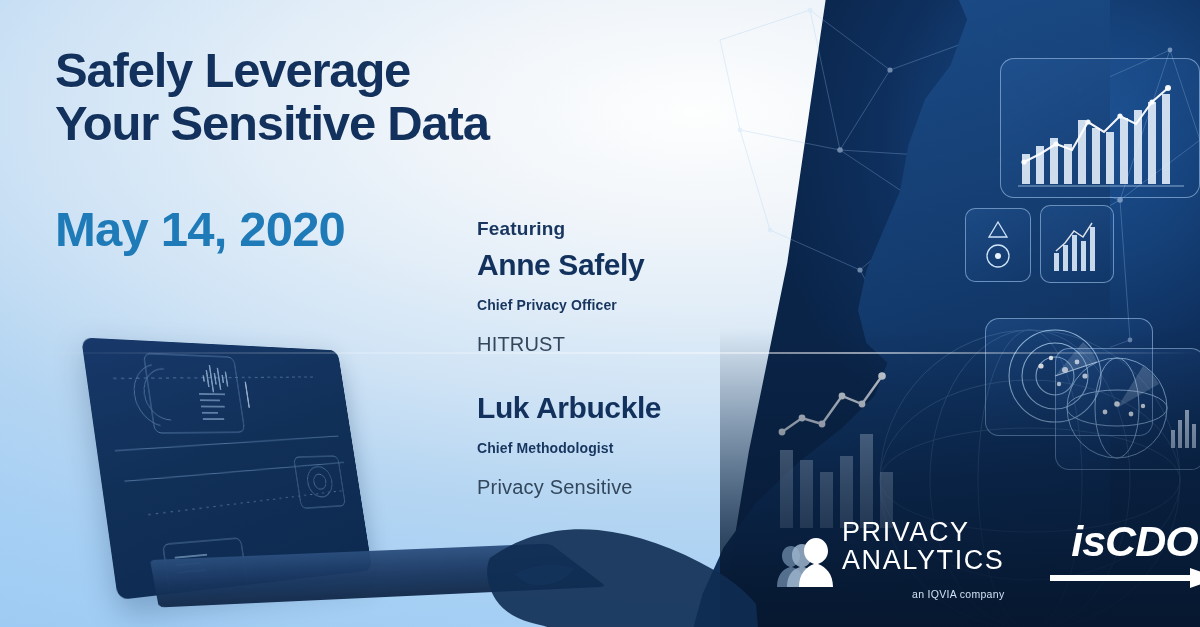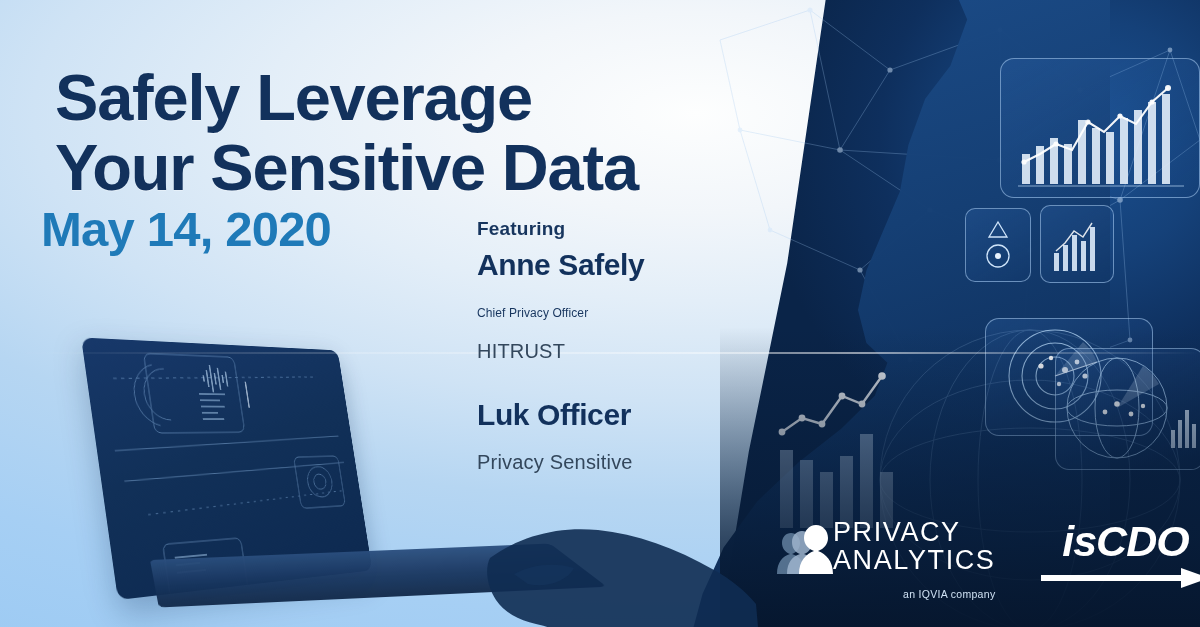--- a/index.html
+++ b/index.html
@@ -91,64 +91,64 @@
     border-radius:6px;
     opacity:.95;
   }
   .hand {
     position:absolute; left:470px; top:500px;
     width:300px; height:150px;
   }
 
   
   .headline {
-    position:absolute; left:55px; top:63px;
+    position:absolute; left:55px; top:44px;
     width:680px;
     color:#12315c;
     font-weight:800;
-    font-size:65px;
+    font-size:49px;
     line-height:1.08;
     letter-spacing:-1.2px;
     font-stretch:condensed;
     text-shadow:0 1px 0 rgba(255,255,255,.35);
   }
   .headline span { display:block; white-space:nowrap; }
 
   .date {
-    position:absolute; left:41px; top:205px;
+    position:absolute; left:55px; top:205px;
     color:#1f7ab8;
     font-weight:800;
     font-size:49px;
     letter-spacing:-0.8px;
     line-height:1;
   }
 
   .speakers { position:absolute; left:477px; top:218px; width:300px; }
   .featuring {
     color:#17355e; font-weight:700; font-size:19px; letter-spacing:.2px;
     margin-bottom:8px;
   }
   .spk-name {
     color:#12315c; font-weight:800; font-size:30px; letter-spacing:-.4px;
     line-height:1.1;
   }
   .spk-title {
-    color:#17355e; font-weight:400; font-size:12px; letter-spacing:.1px;
-    margin-top:25px;
+    color:#17355e; font-weight:700; font-size:14px; letter-spacing:.1px;
+    margin-top:16px;
   }
   .spk-org {
     color:#33475c; font-weight:400; font-size:20px; letter-spacing:.2px;
     margin-top:20px;
   }
   .spk-gap { height:35px; }
 
   
   .logos { position:absolute; left:775px; top:516px; display:flex; align-items:flex-start; gap:44px; }
 
-  .pa-logo { display:flex; align-items:flex-start; }
+  .pa-logo { display:flex; align-items:center; gap:9px; }
   .pa-people { position:relative; width:58px; height:54px; margin-top:4px; }
   .pa-text { padding-top:2px; }
   .pa-word {
     color:#ffffff; font-size:27px; font-weight:400;
     letter-spacing:1.6px; line-height:1.04;
   }
   .pa-tag {
     color:#cfe1f3; font-size:10.5px; font-weight:400;
     text-align:right; margin-top:14px; letter-spacing:.3px;
   }
@@ -390,21 +390,22 @@
 
     <div>
       <div class="spk-name">Anne Safely</div>
       <div class="spk-title">Chief Privacy Officer</div>
       <div class="spk-org">HITRUST</div>
     </div>
 
     <div class="spk-gap"></div>
 
     <div>
-      <div class="spk-name">Luk Officer</div>
+      <div class="spk-name">Luk Arbuckle</div>
+      <div class="spk-title">Chief Methodologist</div>
       <div class="spk-org">Privacy Sensitive</div>
     </div>
   </div>
 
   <div class="logos">
 
     <div class="pa-logo">
       <div class="pa-people">
         <svg width="58" height="54" viewBox="0 0 58 54">
           <g>

